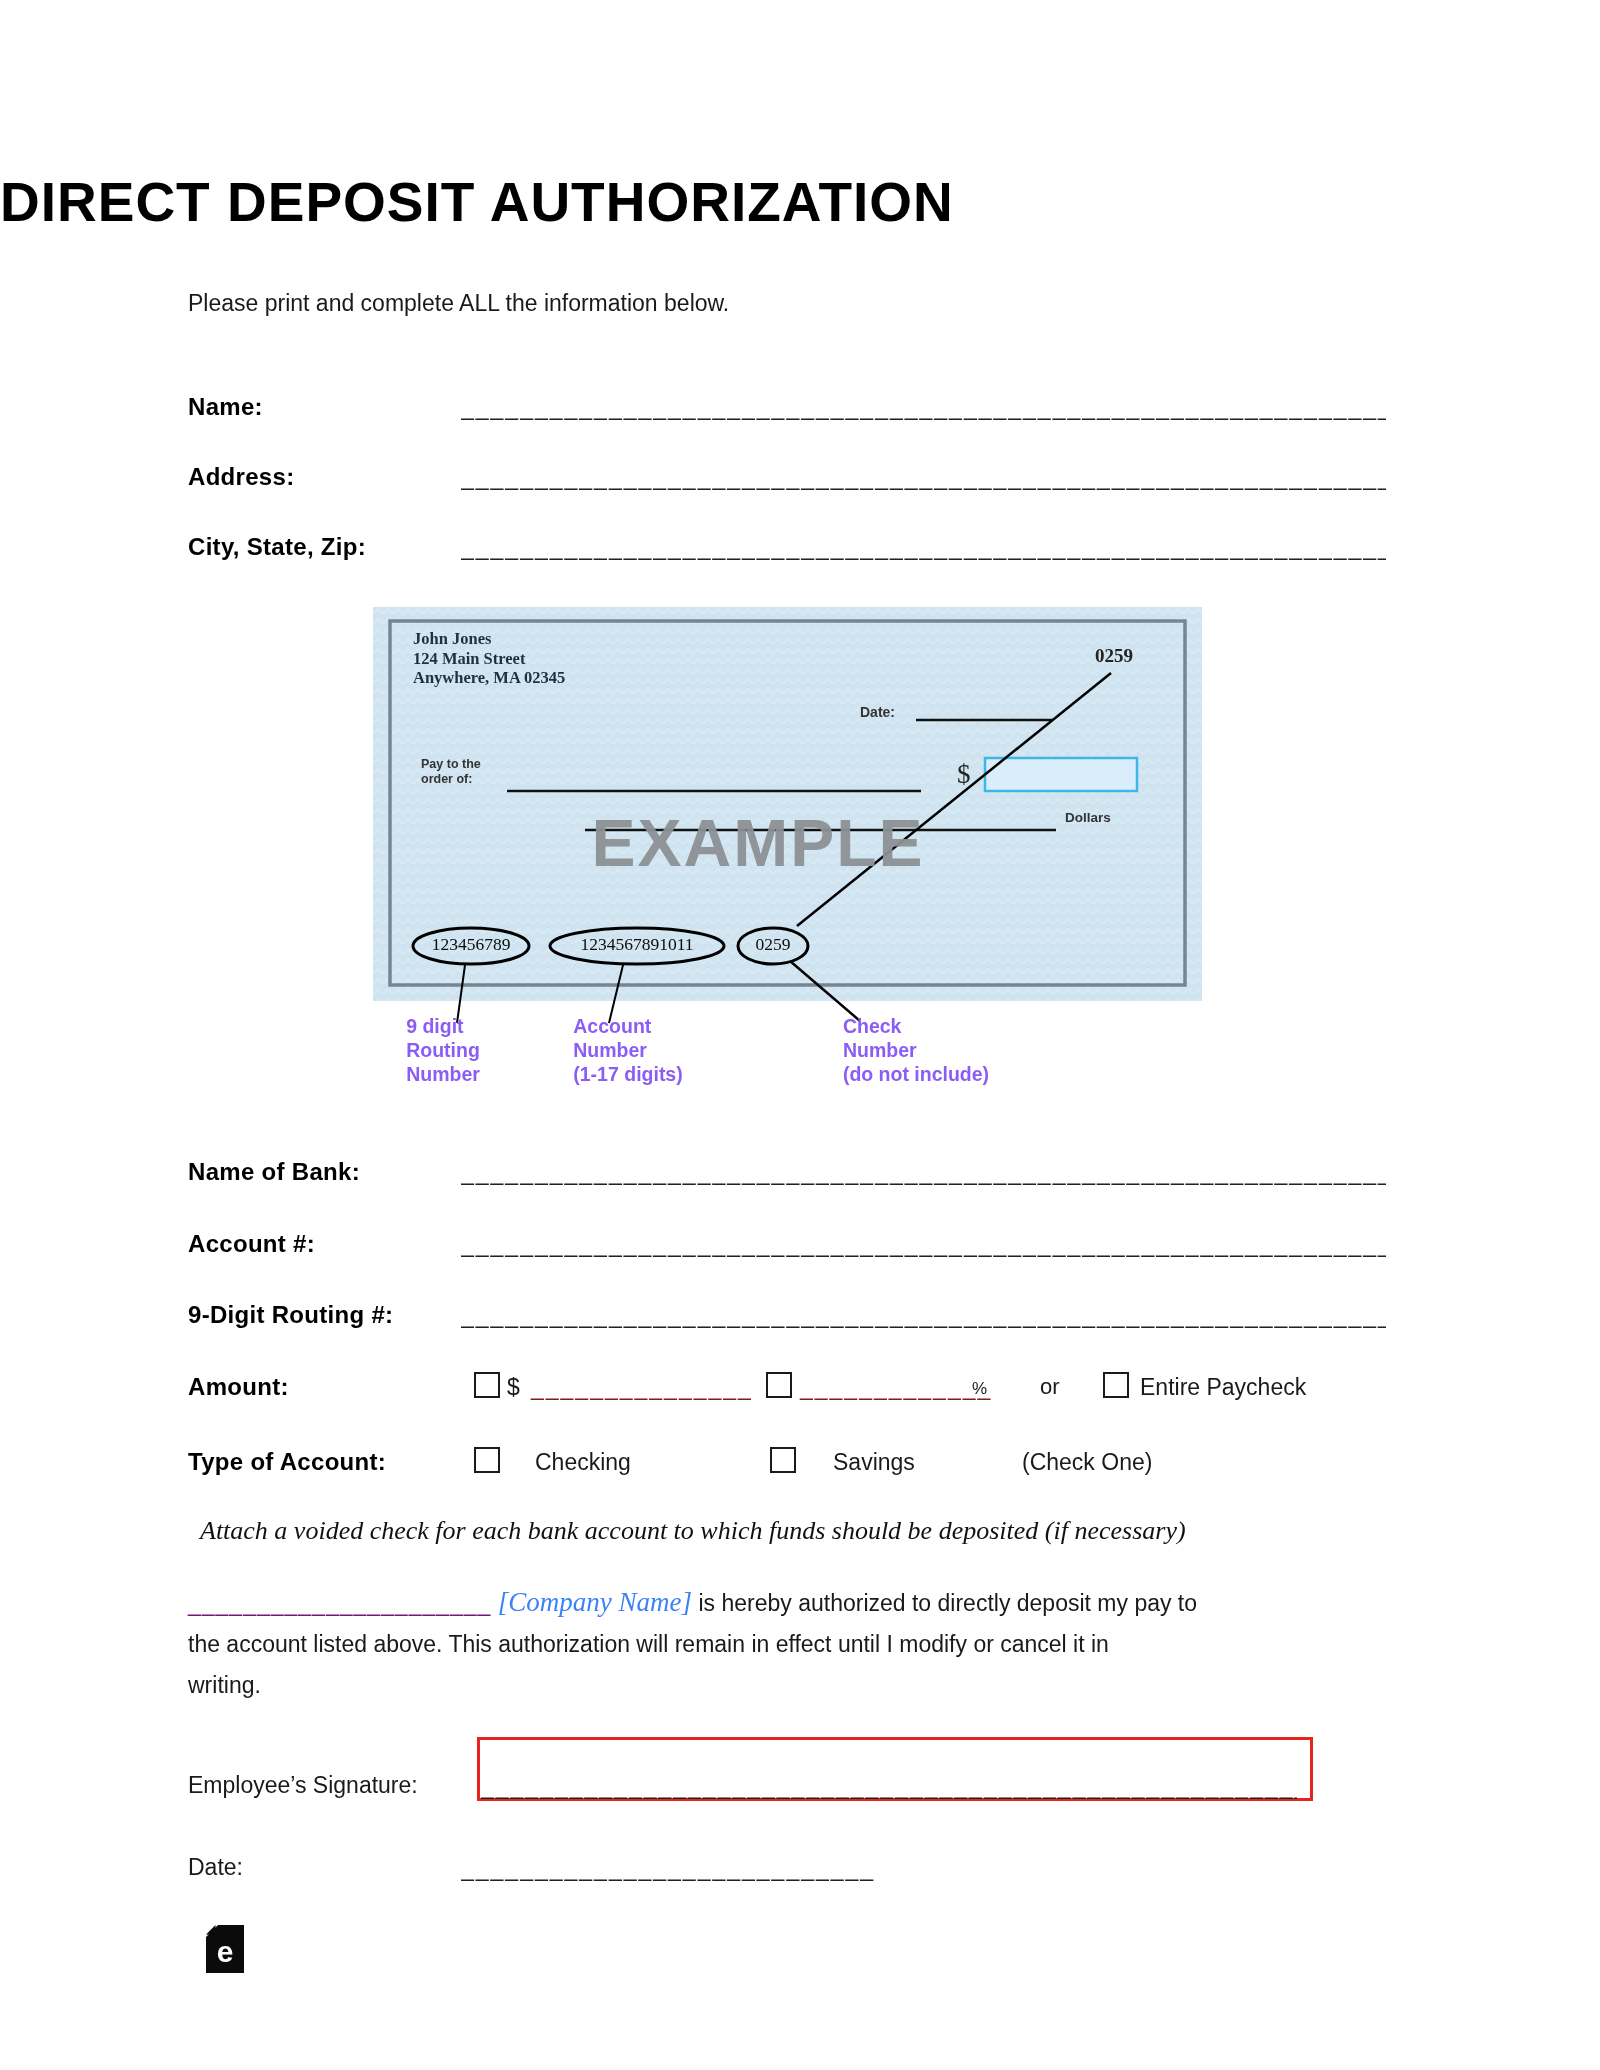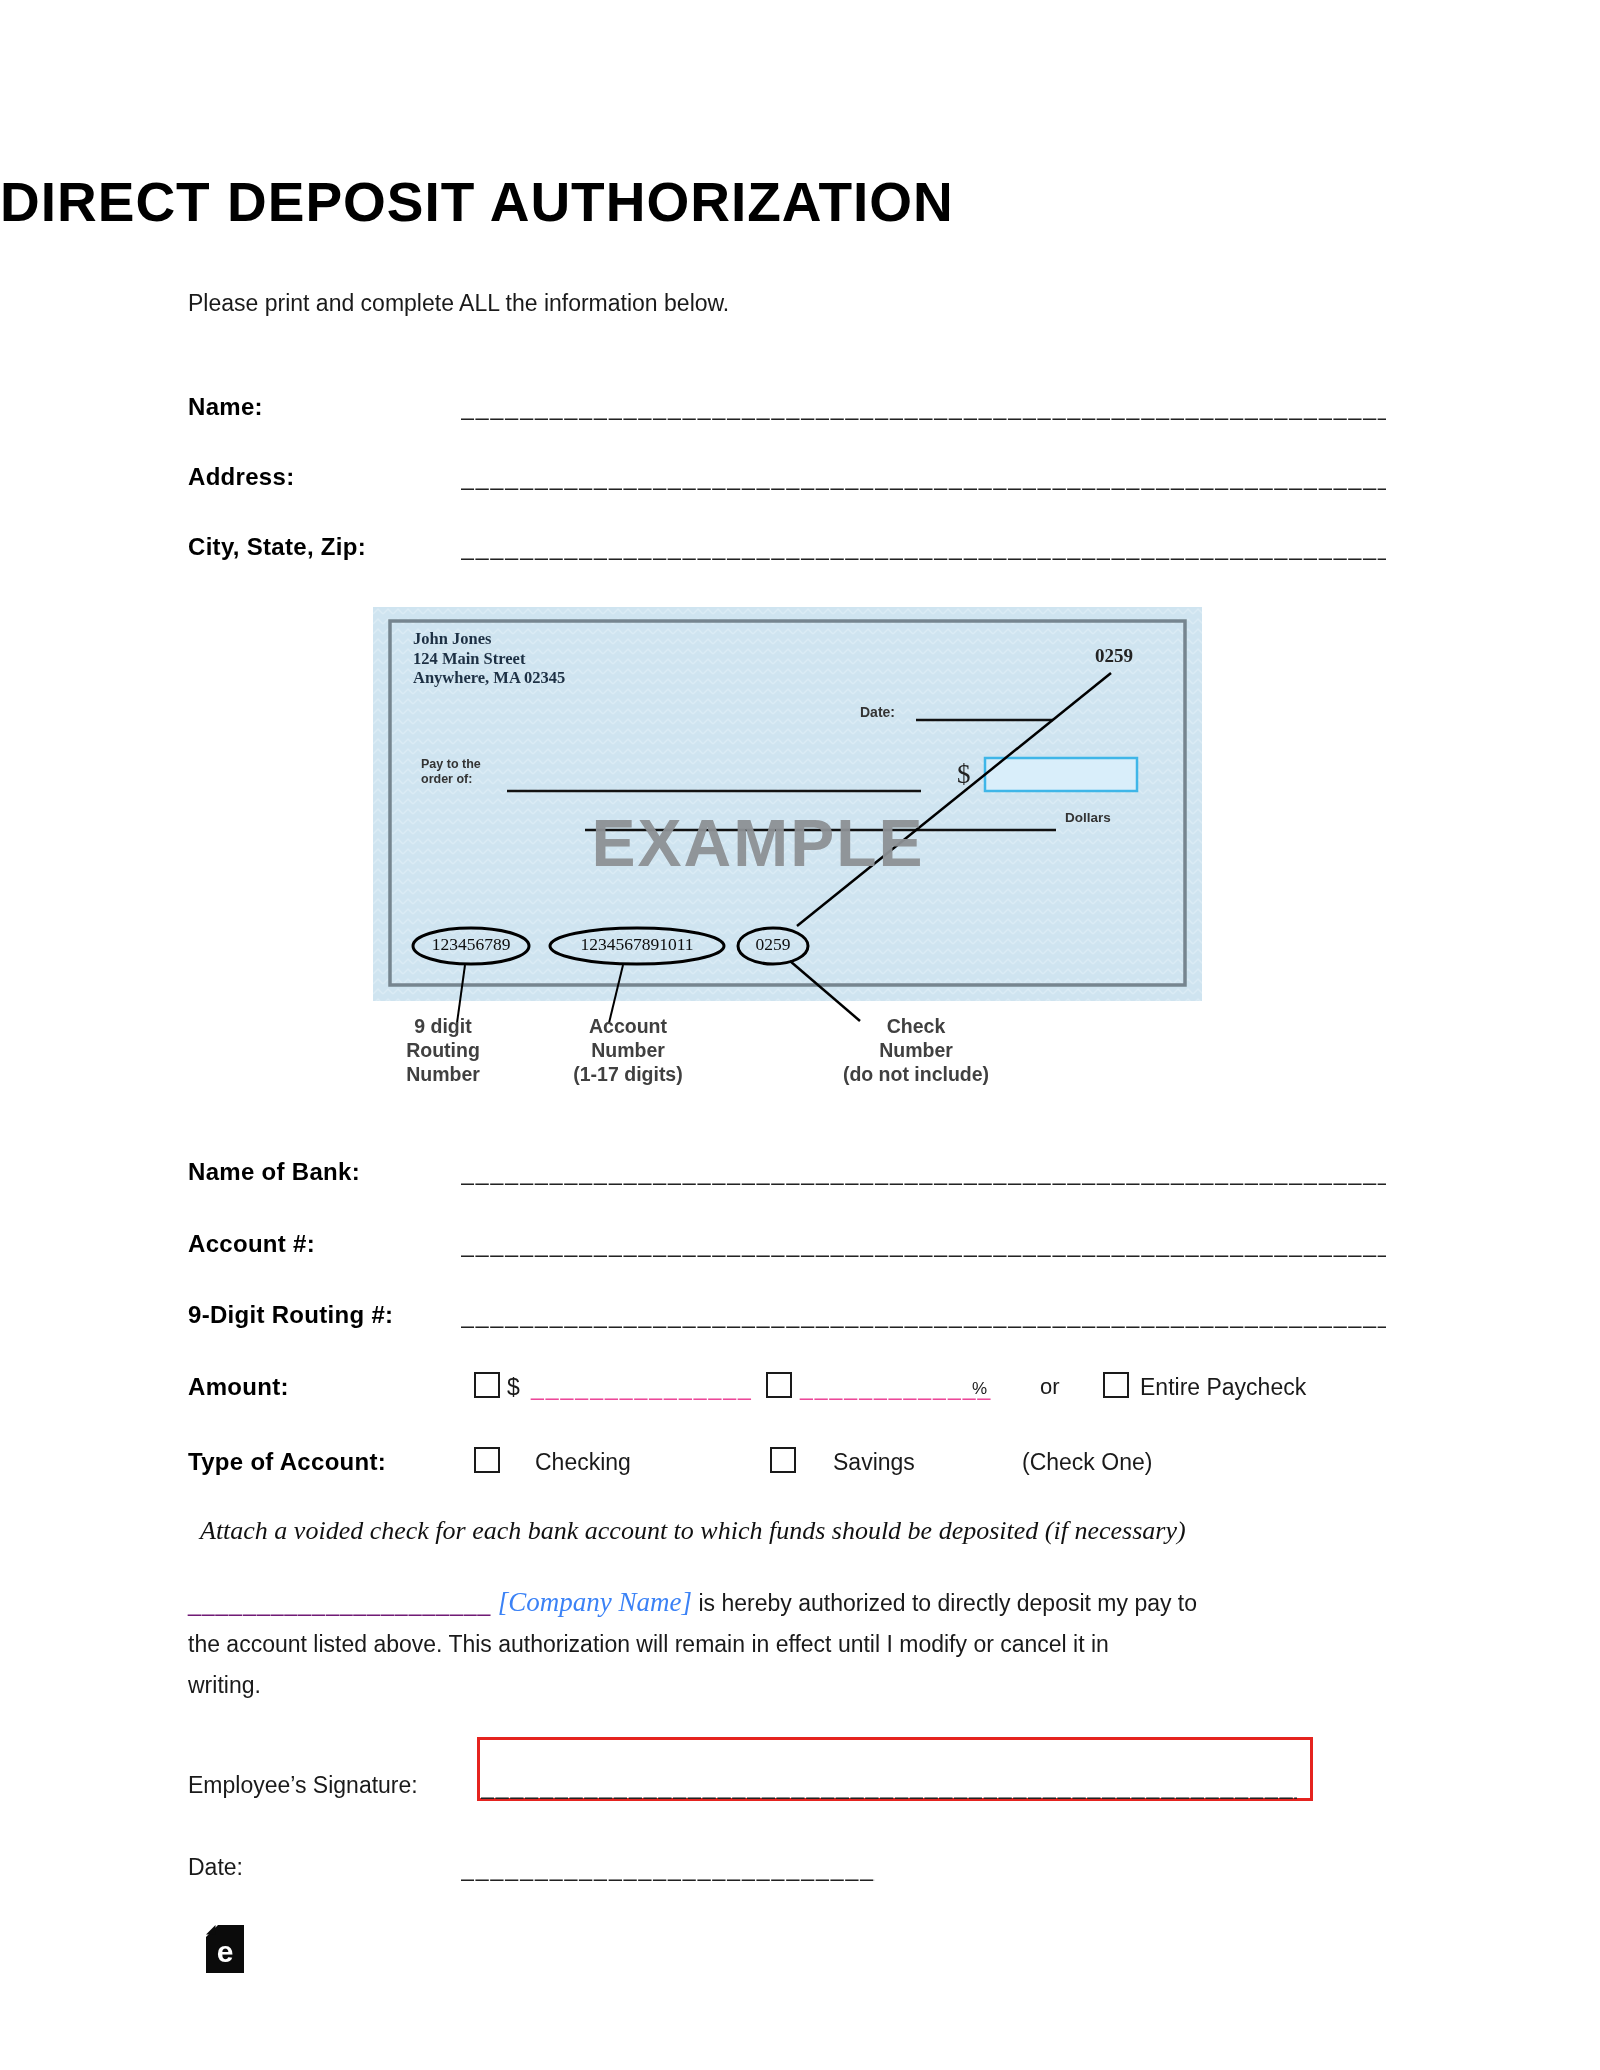--- a/index.html
+++ b/index.html
@@ -26,27 +26,27 @@
               font-size:19px;font-weight:700;color:#222;}
   .chk-date{position:absolute;left:487px;top:97px;font-size:14px;font-weight:700;color:#333;}
   .payto{position:absolute;left:48px;top:150px;font-size:12.5px;line-height:15px;color:#333;font-weight:700;}
   .dollar-sym{position:absolute;left:584px;top:152px;font-family:"Liberation Serif",serif;
               font-size:27px;color:#222;}
   .example{position:absolute;left:170px;top:198px;width:430px;text-align:center;
            font-size:66px;font-weight:700;letter-spacing:2px;color:#8d9195;opacity:0.95;}
   .dollars-lbl{position:absolute;left:692px;top:203px;font-size:13.5px;color:#333;font-weight:700;}
   .micr{position:absolute;top:327px;transform:translateX(-50%);
         font-family:"Liberation Serif","DejaVu Serif",serif;font-weight:400;font-size:17.5px;color:#0d0d0d;}
-  .caption{position:absolute;top:407px;transform:translateX(-50%);text-align:center;
-           font-weight:700;font-size:19.5px;line-height:24px;color:#404040;}
+  .caption{position:absolute;top:407px;transform:translateX(-50%);
+           font-weight:700;font-size:19.5px;line-height:24px;color:#8b5cf6;}
 
   
   .checkbox{position:absolute;width:22px;height:22px;border:2px solid #1a1a1a;background:#fff;}
   .inline-txt{position:absolute;font-size:23px;color:#1a1a1a;white-space:nowrap;}
-  .fill-inline{position:absolute;font-size:23px;color:#ec4899;letter-spacing:2px;white-space:nowrap;}
+  .fill-inline{position:absolute;font-size:23px;color:#7f1d1d;letter-spacing:2px;white-space:nowrap;}
 
   .attach-note{position:absolute;left:188px;top:1516px;font-family:"Liberation Serif","DejaVu Serif",serif;
                font-style:italic;font-size:26px;color:#111;margin-left:12px;}
 
   .auth-para{position:absolute;left:188px;top:1582px;width:1210px;font-size:23px;line-height:41px;color:#1a1a1a;}
   .company{font-family:"Liberation Serif","DejaVu Serif",serif;font-style:italic;font-size:27px;color:#3b82f6;}
   .blank-inline{letter-spacing:1px;color:#701a75;}
 
   .sig-box{position:absolute;left:477px;top:1737px;width:830px;height:58px;border:3px solid #e5231f;}
 

